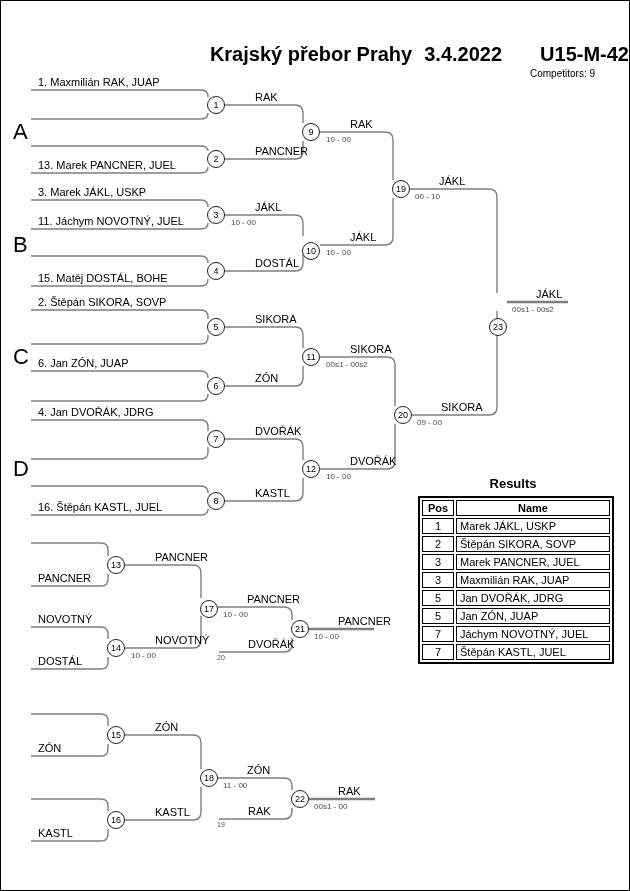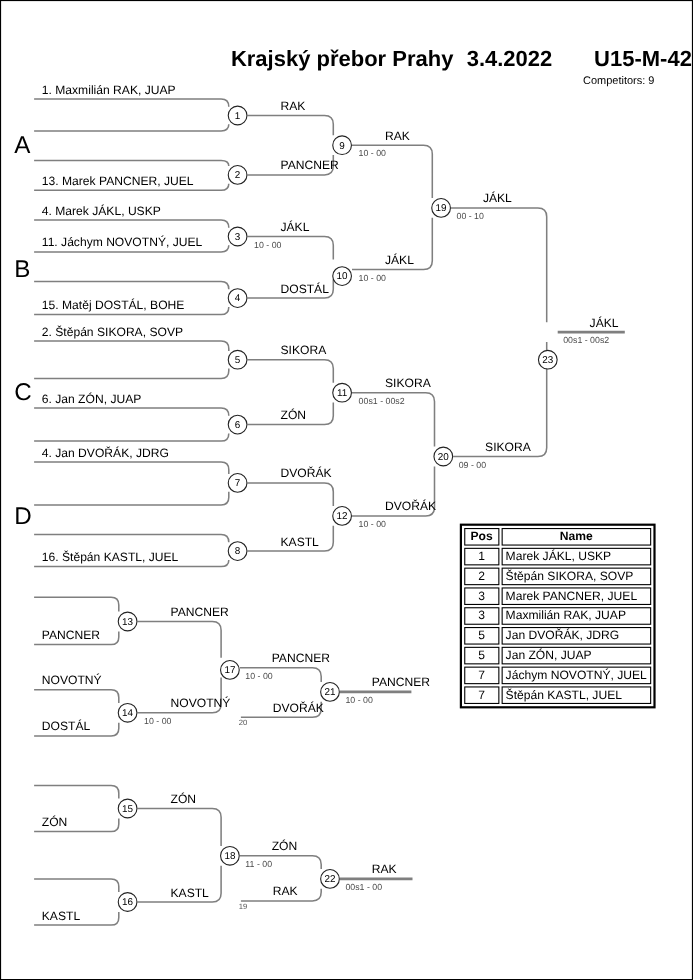--- a/index.html
+++ b/index.html
@@ -22,21 +22,21 @@
   .feednum{font-size:7px;color:#555;}
   .node{
     position:absolute;width:18px;height:18px;box-sizing:border-box;
     border:1.2px solid #222;border-radius:50%;background:#fff;
     display:flex;align-items:center;justify-content:center;
     font-size:9px;line-height:1;
   }
   .results{left:417px;top:475px;width:190px;}
   .results-title{text-align:center;font-size:13px;font-weight:bold;margin-bottom:5px;}
   .results-table{
-    width:178px;border-collapse:separate;border-spacing:2px;
+    width:196px;border-collapse:separate;border-spacing:2px;
     border:2px solid #000;background:#fff;
   }
   .results-table th,.results-table td{
     border:1px solid #000;font-size:11px;line-height:12px;padding:1px 3px;
   }
   .results-table th{font-weight:bold;text-align:center;}
   .results-table td.pos{width:24px;text-align:center;}
 </style>
 </head>
 <body>
@@ -82,21 +82,21 @@
   </div>
   <div class="abs competitors">Competitors: 9</div>
 
   <div class="abs group" style="left:12px;top:118px;">A</div>
   <div class="abs group" style="left:12px;top:231px;">B</div>
   <div class="abs group" style="left:12px;top:343px;">C</div>
   <div class="abs group" style="left:12px;top:455px;">D</div>
 
   <div class="abs name" style="left:37px;top:75px;">1. Maxmilián RAK, JUAP</div>
   <div class="abs name" style="left:37px;top:158px;">13. Marek PANCNER, JUEL</div>
-  <div class="abs name" style="left:37px;top:185px;">4. Marek JÁKL, USKP</div>
+  <div class="abs name" style="left:37px;top:185px;">3. Marek JÁKL, USKP</div>
   <div class="abs name" style="left:37px;top:214px;">11. Jáchym NOVOTNÝ, JUEL</div>
   <div class="abs name" style="left:37px;top:271px;">15. Matěj DOSTÁL, BOHE</div>
   <div class="abs name" style="left:37px;top:295px;">2. Štěpán SIKORA, SOVP</div>
   <div class="abs name" style="left:37px;top:356px;">6. Jan ZÓN, JUAP</div>
   <div class="abs name" style="left:37px;top:405px;">4. Jan DVOŘÁK, JDRG</div>
   <div class="abs name" style="left:37px;top:500px;">16. Štěpán KASTL, JUEL</div>
 
   <div class="abs win" style="left:230px;top:90px;">RAK</div>
   <div class="abs win" style="left:230px;top:144px;">PANCNER</div>
   <div class="abs win" style="left:230px;top:200px;">JÁKL</div>
@@ -164,20 +164,21 @@
   <div class="node" style="left:106px;top:555px;">13</div>
   <div class="node" style="left:106px;top:638px;">14</div>
   <div class="node" style="left:199px;top:599px;">17</div>
   <div class="node" style="left:290px;top:619px;">21</div>
   <div class="node" style="left:106px;top:725px;">15</div>
   <div class="node" style="left:106px;top:810px;">16</div>
   <div class="node" style="left:199px;top:768px;">18</div>
   <div class="node" style="left:290px;top:789px;">22</div>
 
   <div class="abs results">
+    <div class="results-title">Results</div>
     <table class="results-table">
       <thead>
         <tr>
           <th class="pos">Pos</th>
           <th>Name</th>
         </tr>
       </thead>
       <tbody>
         <tr>
             <td class="pos">1</td>

